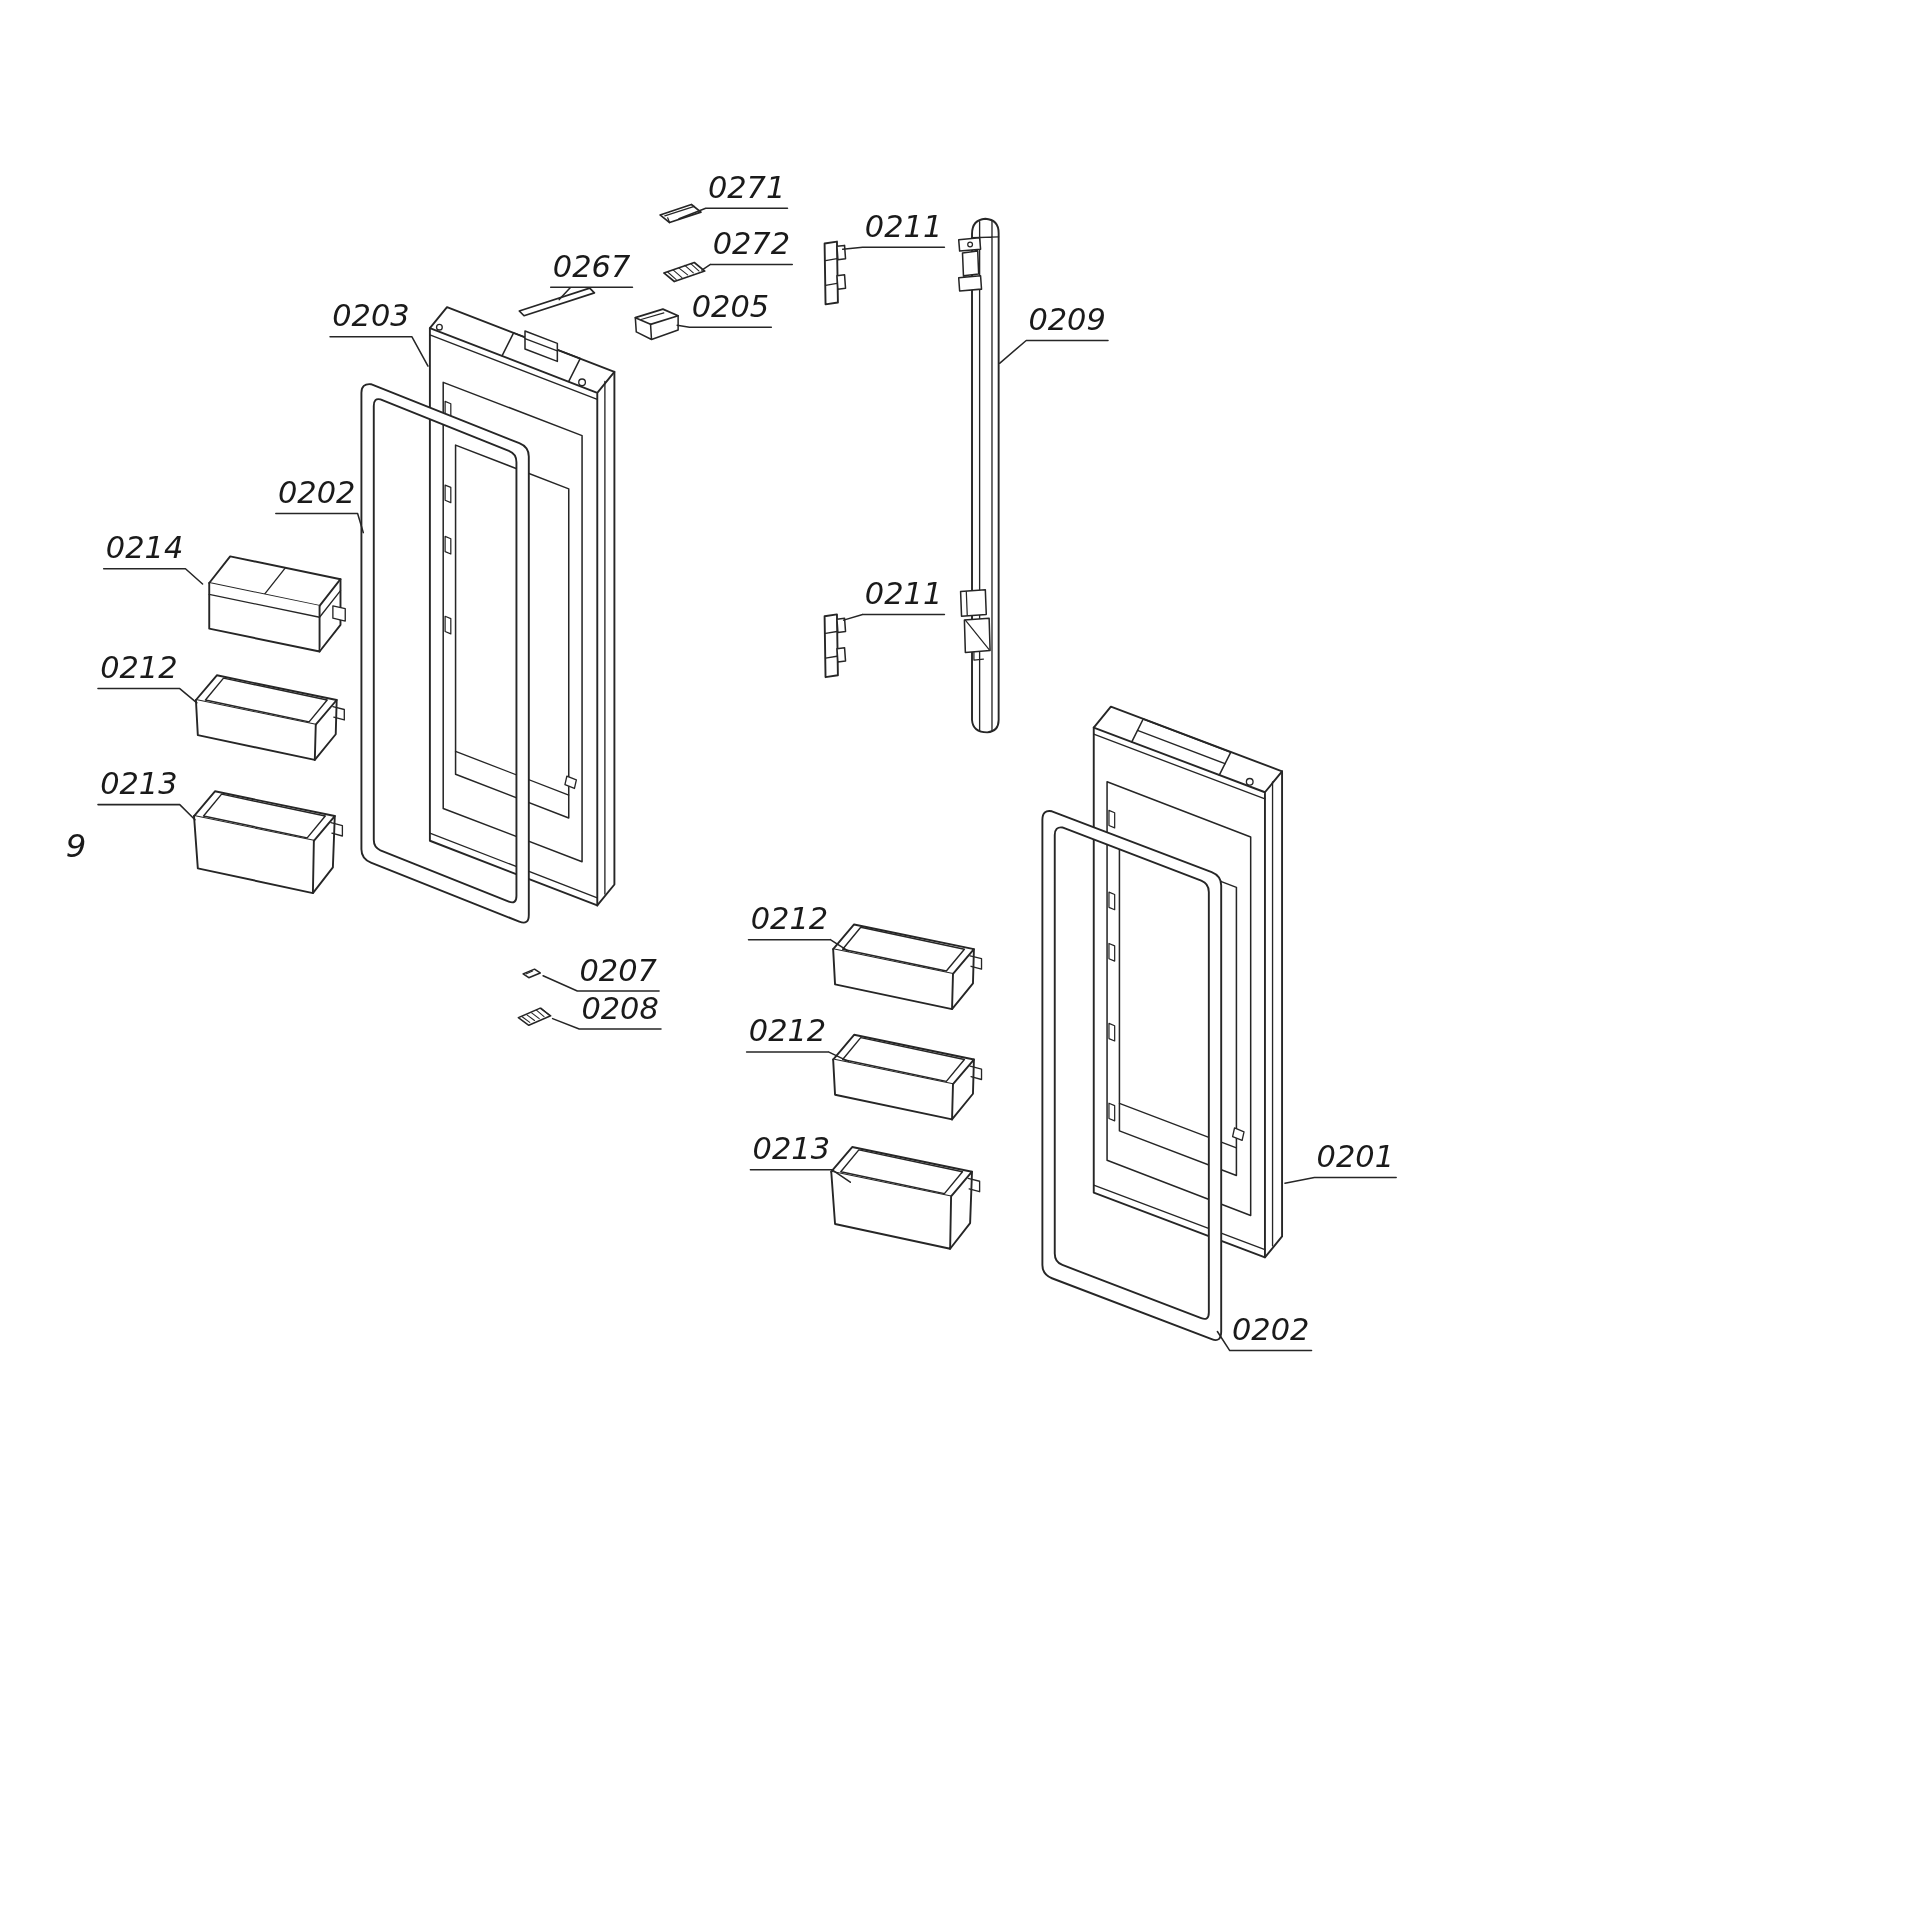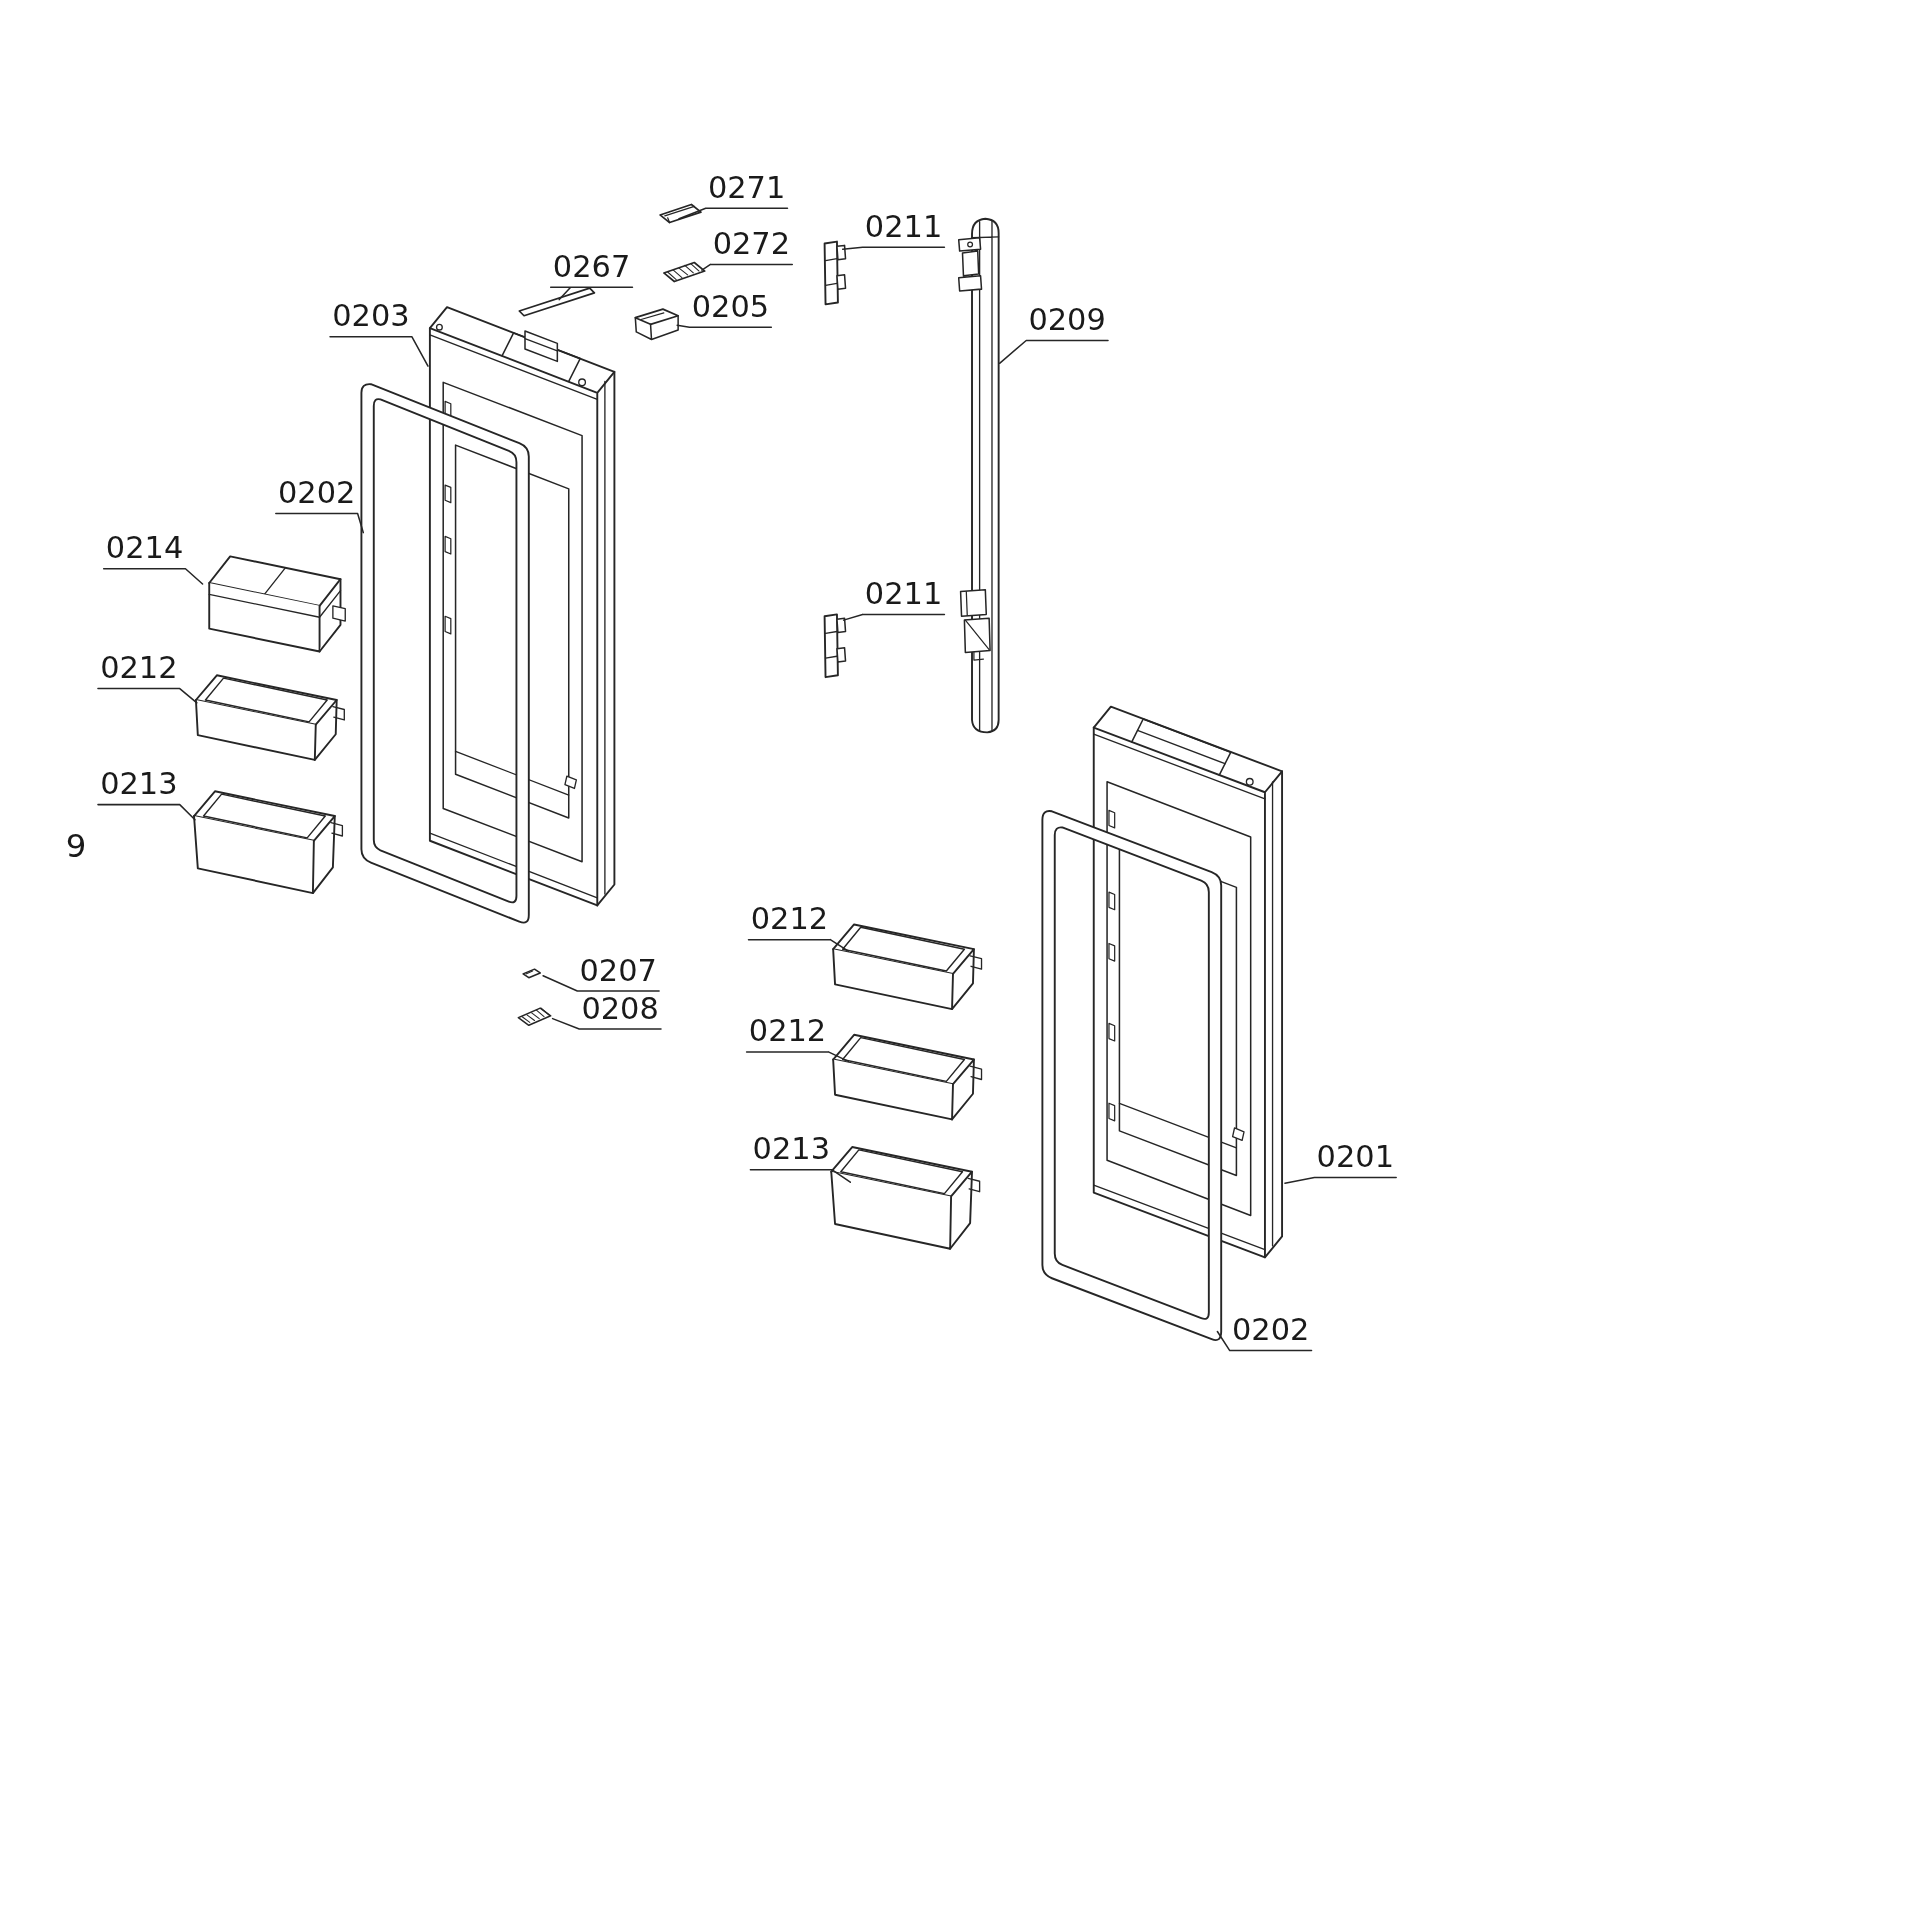--- a/index.html
+++ b/index.html
@@ -1,18 +1,18 @@
 <!DOCTYPE html>
 <html style="font-size:15px"><head>
 <meta charset="utf-8">
 <style>
   html,body{margin:0;padding:0;background:#ffffff;}
   .canvas{
     position:relative;width:1925px;height:1925px;background:#ffffff;
-    font-family:"DejaVu Sans","Liberation Sans",sans-serif;overflow:hidden;
+    font-family:"DejaVu Sans","Liberation Sans",sans-serif;overflow:hidden;font-style:italic;
   }
   .canvas svg{position:absolute;left:0;top:0;}
   text{font-family:"DejaVu Sans","Liberation Sans",sans-serif;}
   .lbl{font-size:32px;fill:#1a1a1a;}
   .pg{font-size:34px;fill:#1a1a1a;}
 </style>
 </head>
 <body>
 
 <div class="canvas">

